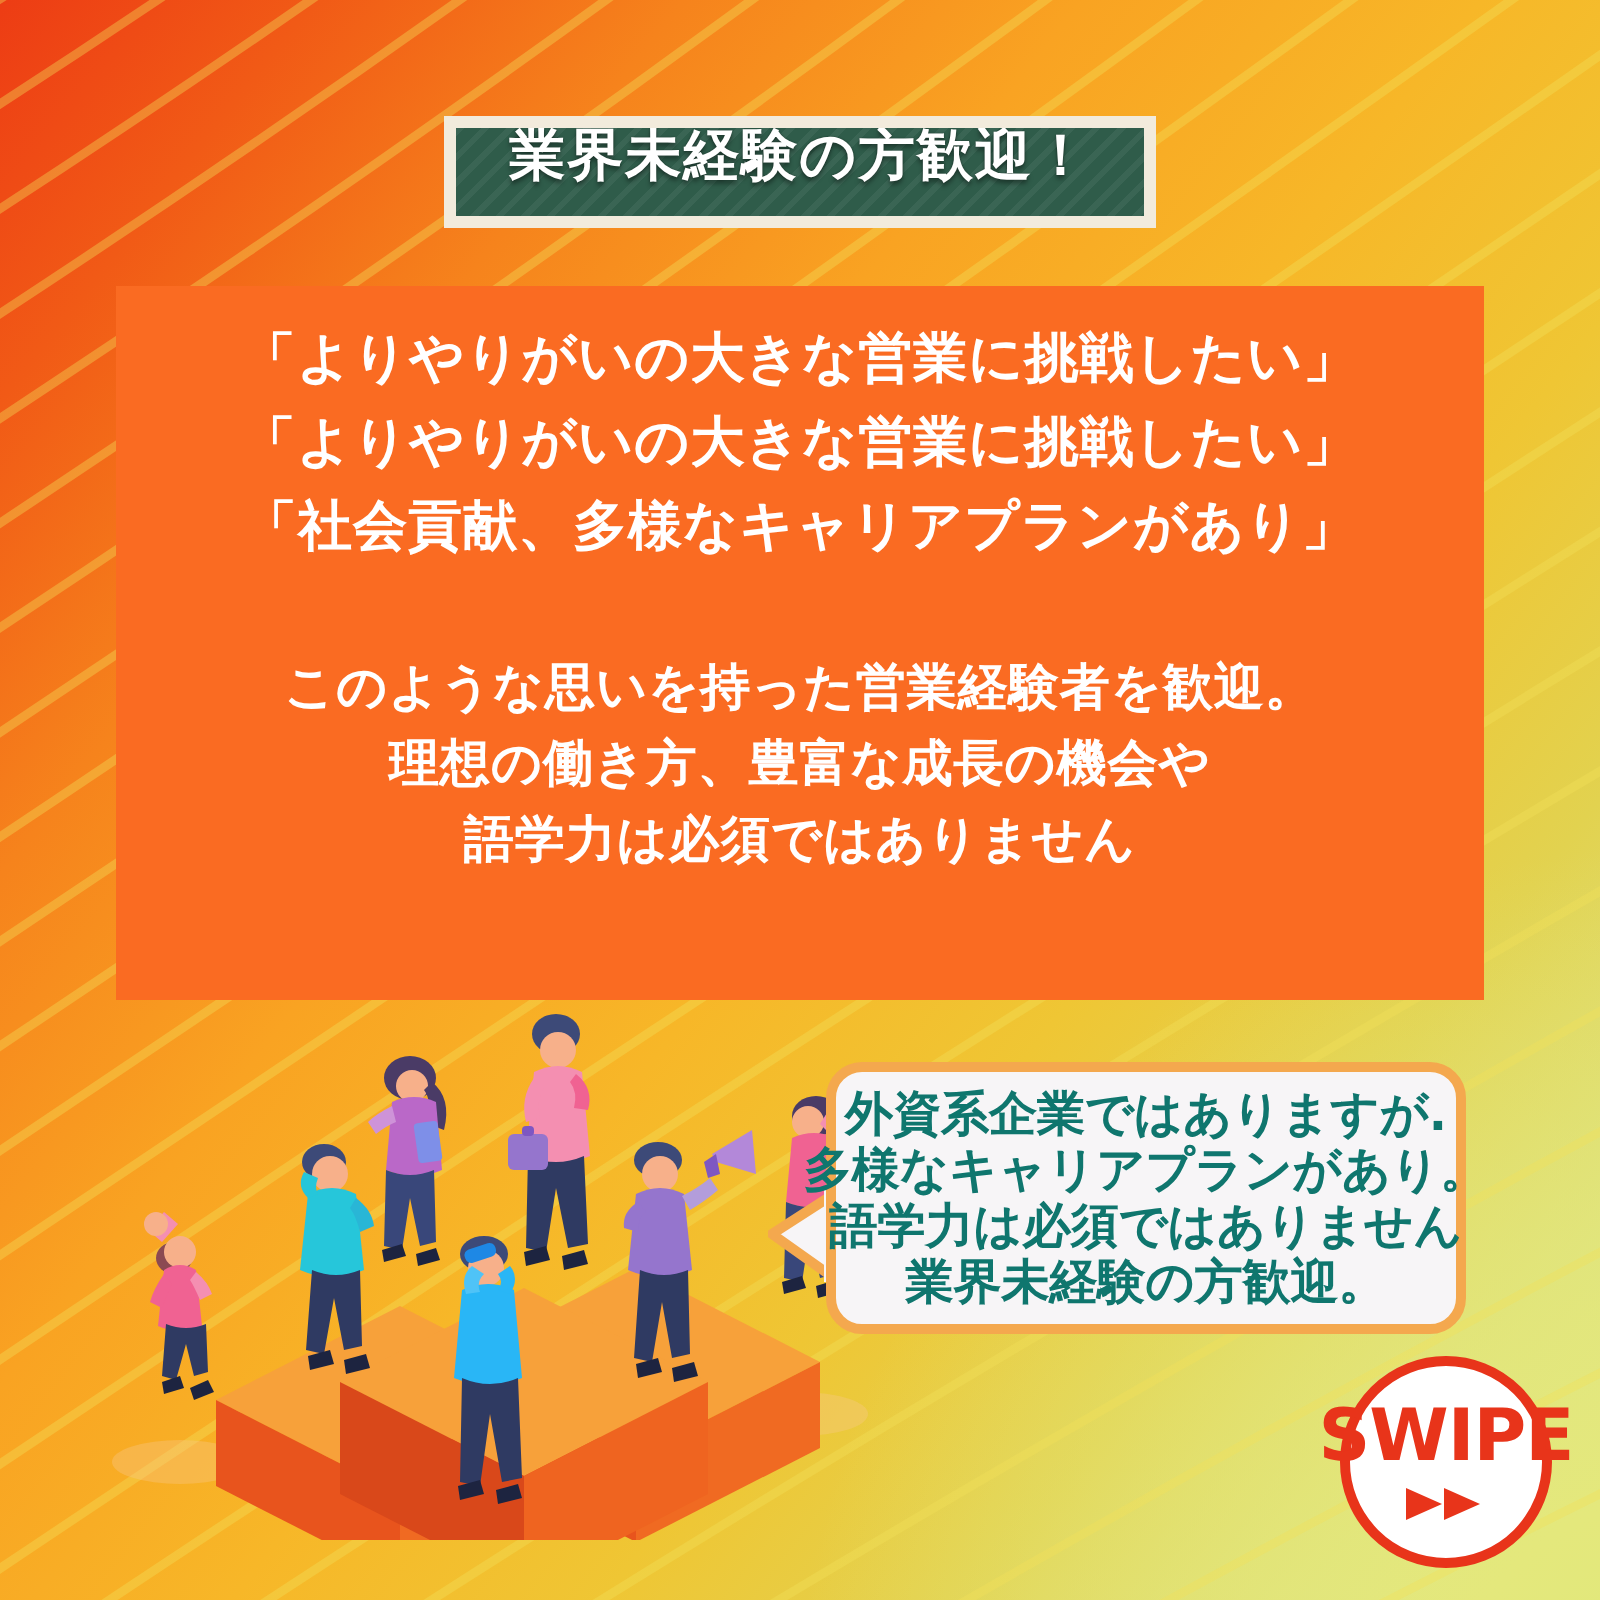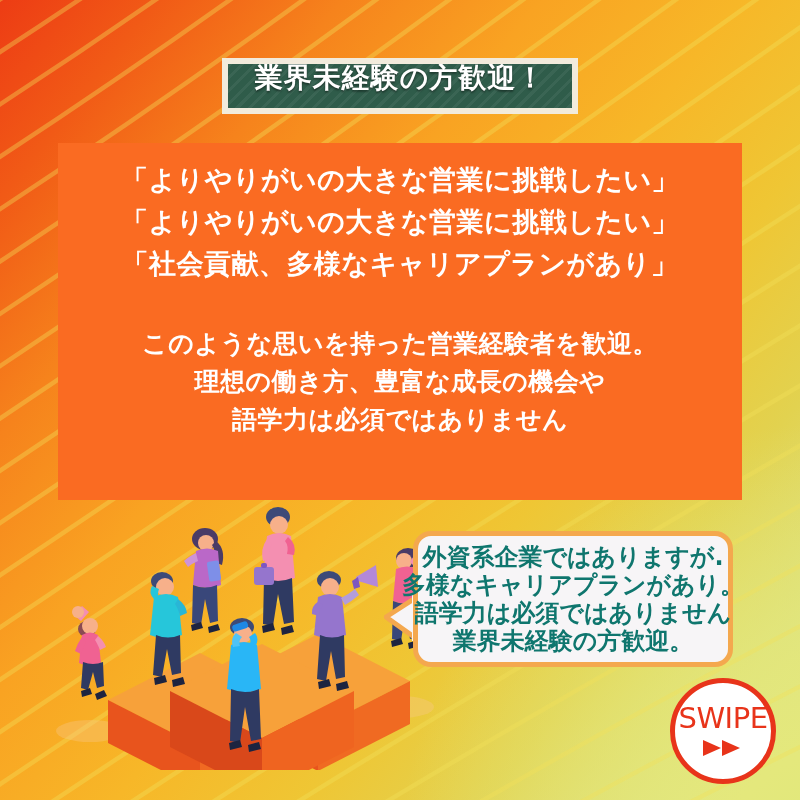--- a/index.html
+++ b/index.html
@@ -180,22 +180,22 @@
     background: #ffffff;
     border: 5px solid #e8341a;
     box-sizing: border-box;
     display: flex;
     flex-direction: column;
     align-items: center;
     justify-content: center;
   }
   .swipe-label {
     color: #e8341a;
-    font-size: 29px;
-    font-weight: normal;
+    font-size: 36px;
+    font-weight: bold;
     line-height: 1;
     letter-spacing: -0.5px;
   }
   .swipe-arrows {
     margin-top: 5px;
     display: block;
   }
   .swipe-arrows svg { display: block; }
 </style>
 </head>

